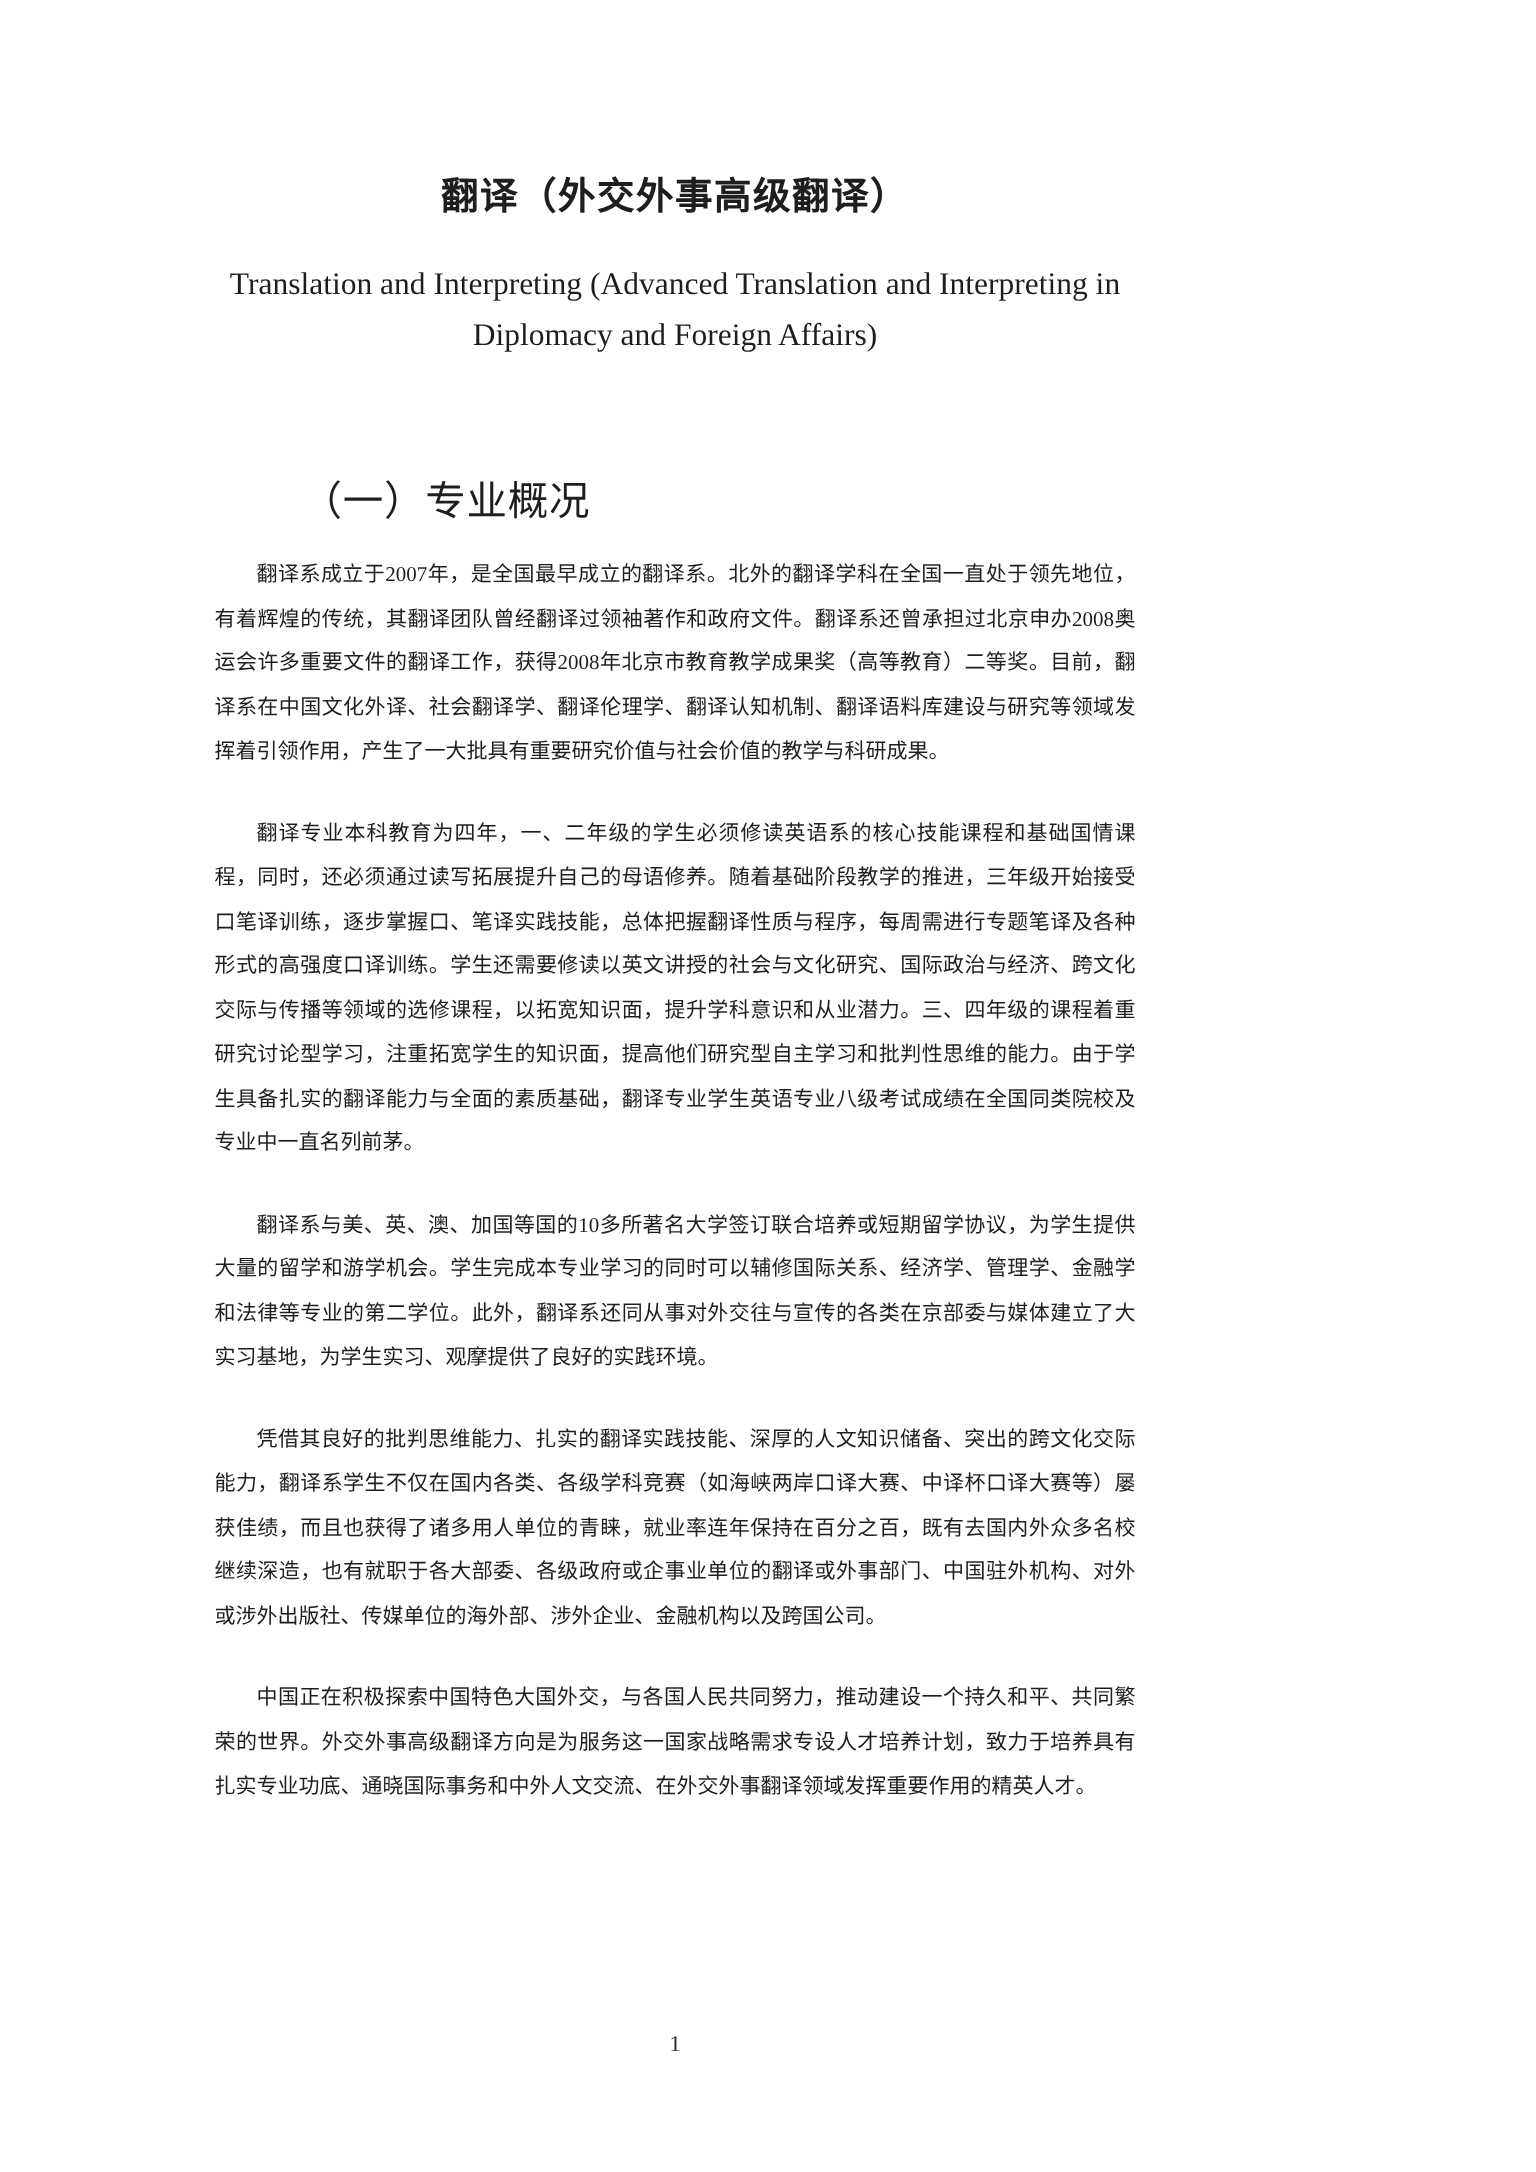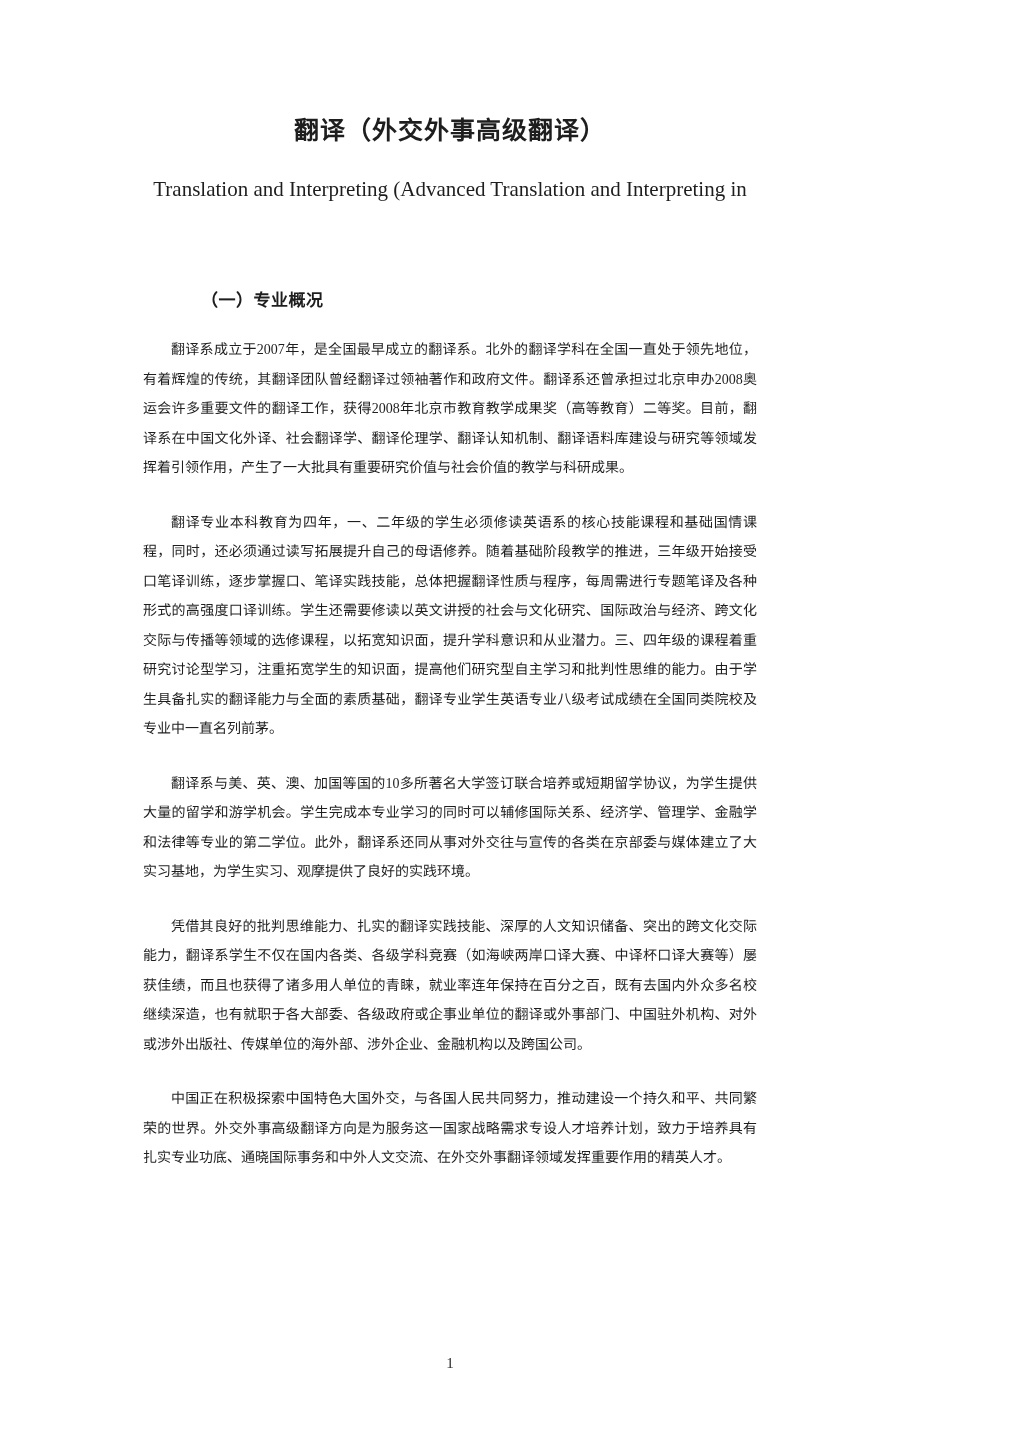--- a/index.html
+++ b/index.html
@@ -29,22 +29,22 @@
   .title-en {
     font-family: "Liberation Serif", "DejaVu Serif", serif;
     font-weight: 400;
     font-size: 21px;
     line-height: 34px;
     text-align: center;
     margin: 0;
   }
   .section-heading {
     font-family: "Liberation Sans", "DejaVu Sans", sans-serif;
-    font-weight: 700;
-    font-size: 17px;
+    font-weight: 400;
+    font-size: 27px;
     line-height: 29px;
     margin: 0 0 20px 0;
     padding-left: 58px;
     letter-spacing: 0.5px;
   }
   .section-heading.first {
     margin-top: 80px;
   }
   .section-heading.second {
     margin-top: 8px;
@@ -69,20 +69,21 @@
 </style>
 </head>
 <body>
 
 <div class="page">
 
   <h1 class="title-cn">翻译（外交外事高级翻译）</h1>
 
   <div class="title-en">
     <div>Translation and Interpreting (Advanced Translation and Interpreting in</div>
+    <div>Diplomacy and Foreign Affairs)</div>
   </div>
 
   <h2 class="section-heading first">（一）专业概况</h2>
 
   <p class="body-par">翻译系成立于2007年，是全国最早成立的翻译系。北外的翻译学科在全国一直处于领先地位，有着辉煌的传统，其翻译团队曾经翻译过领袖著作和政府文件。翻译系还曾承担过北京申办2008奥运会许多重要文件的翻译工作，获得2008年北京市教育教学成果奖（高等教育）二等奖。目前，翻译系在中国文化外译、社会翻译学、翻译伦理学、翻译认知机制、翻译语料库建设与研究等领域发挥着引领作用，产生了一大批具有重要研究价值与社会价值的教学与科研成果。</p>
 
   <p class="body-par">翻译专业本科教育为四年，一、二年级的学生必须修读英语系的核心技能课程和基础国情课程，同时，还必须通过读写拓展提升自己的母语修养。随着基础阶段教学的推进，三年级开始接受口笔译训练，逐步掌握口、笔译实践技能，总体把握翻译性质与程序，每周需进行专题笔译及各种形式的高强度口译训练。学生还需要修读以英文讲授的社会与文化研究、国际政治与经济、跨文化交际与传播等领域的选修课程，以拓宽知识面，提升学科意识和从业潜力。三、四年级的课程着重研究讨论型学习，注重拓宽学生的知识面，提高他们研究型自主学习和批判性思维的能力。由于学生具备扎实的翻译能力与全面的素质基础，翻译专业学生英语专业八级考试成绩在全国同类院校及专业中一直名列前茅。</p>
 
   <p class="body-par">翻译系与美、英、澳、加国等国的10多所著名大学签订联合培养或短期留学协议，为学生提供大量的留学和游学机会。学生完成本专业学习的同时可以辅修国际关系、经济学、管理学、金融学和法律等专业的第二学位。此外，翻译系还同从事对外交往与宣传的各类在京部委与媒体建立了大实习基地，为学生实习、观摩提供了良好的实践环境。</p>
 

